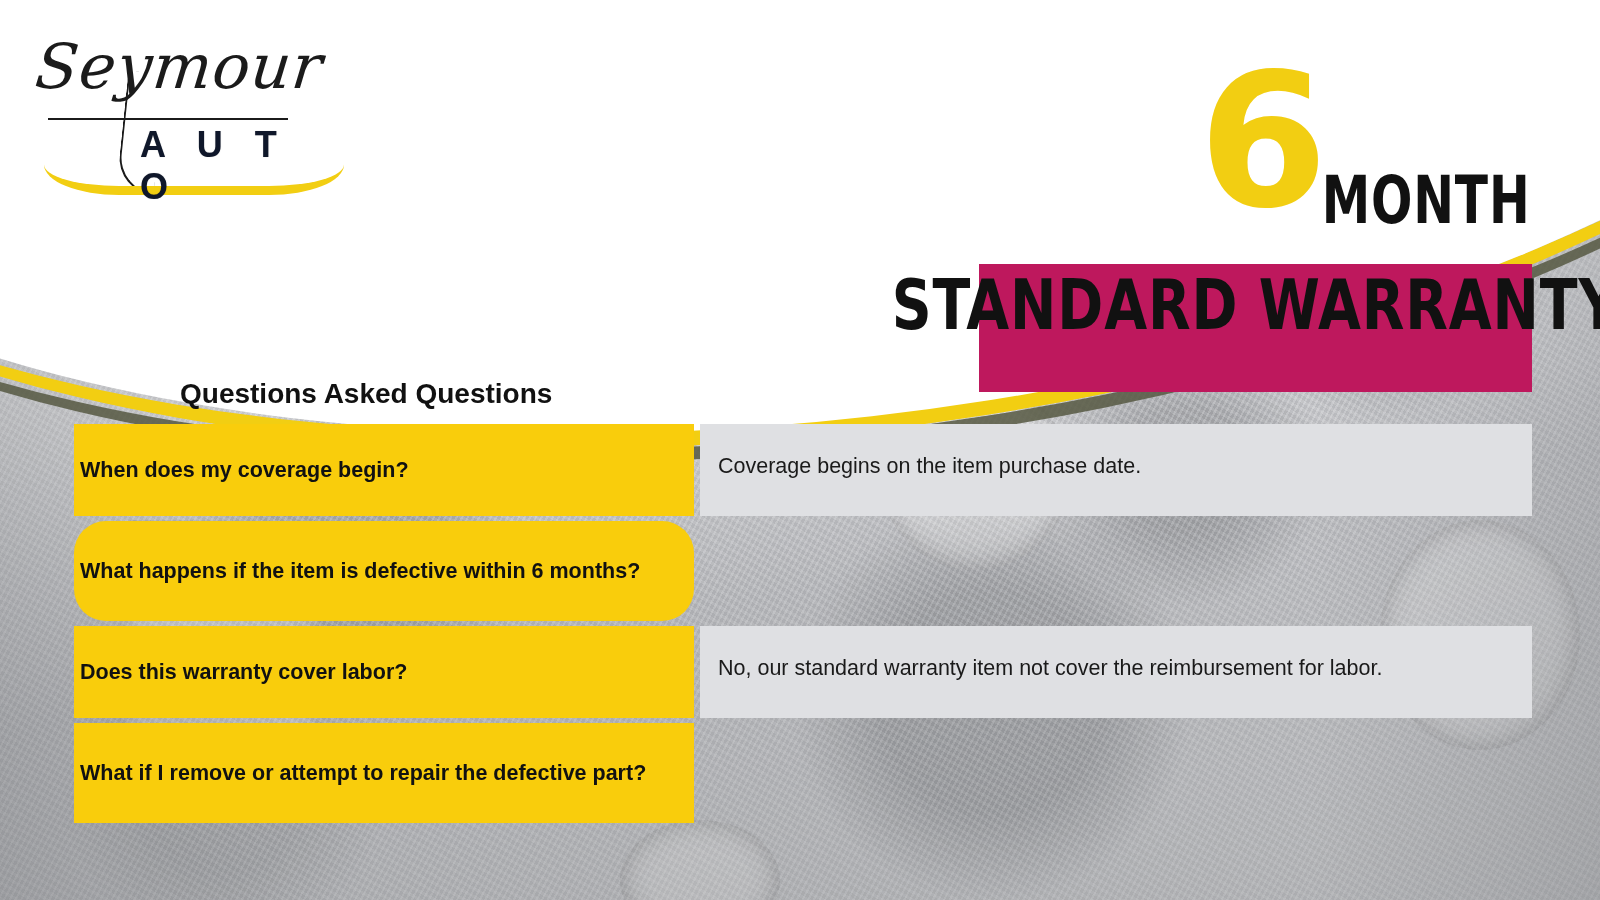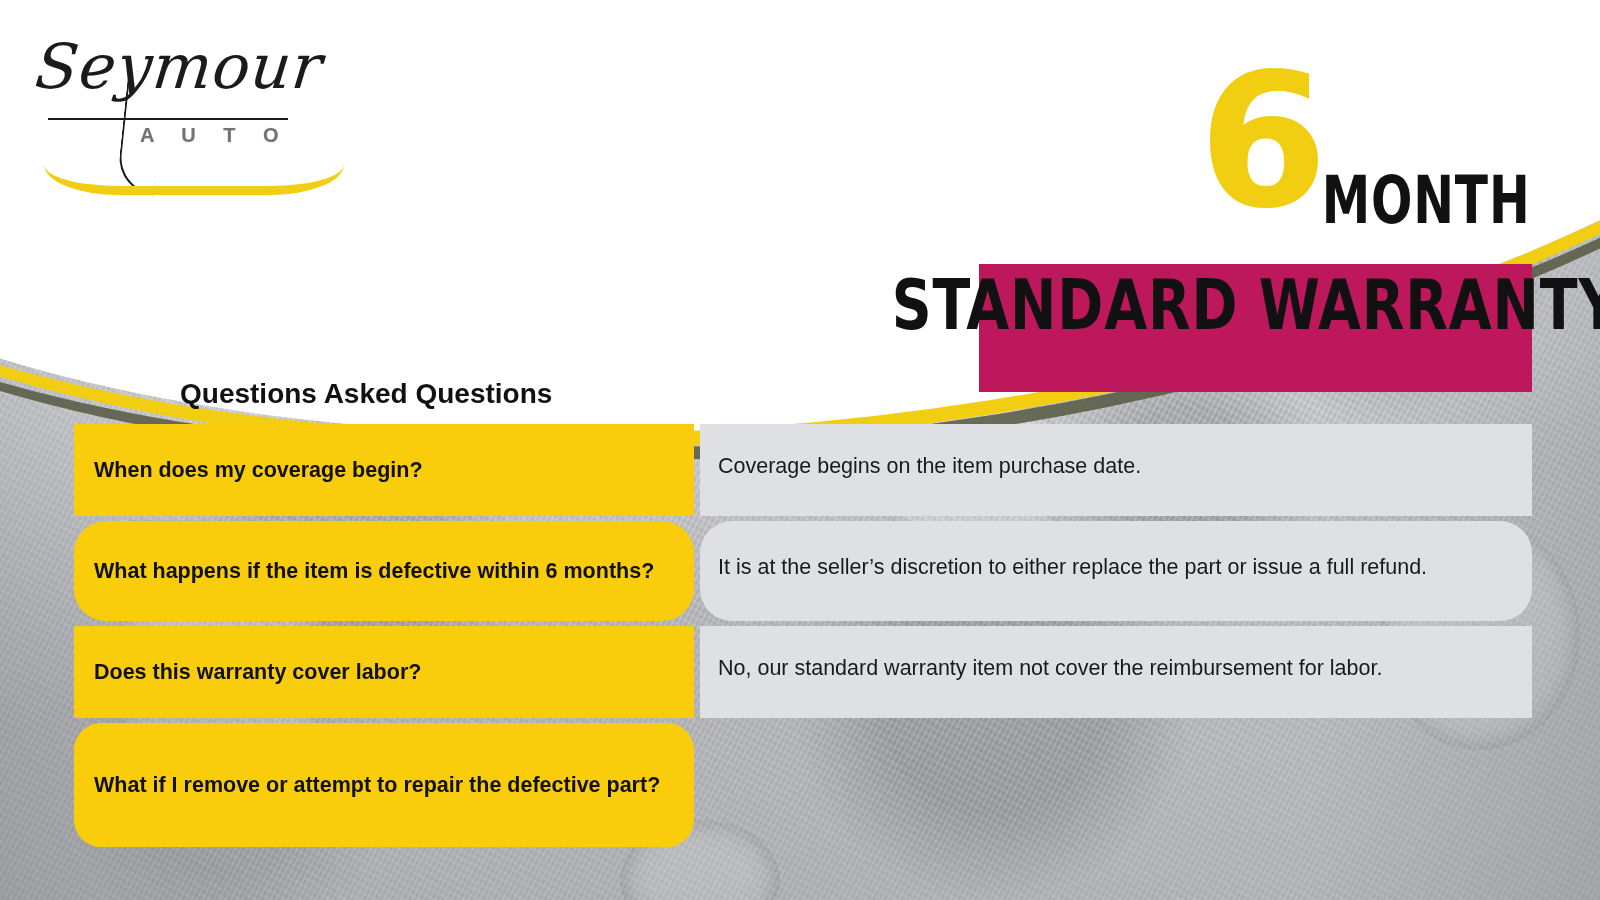--- a/index.html
+++ b/index.html
@@ -149,23 +149,23 @@
     border-bottom: 2px solid #1b1b1b;
     border-radius: 0 0 0 60px;
     transform: rotate(6deg);
   }
   .logo-auto {
     position: absolute;
     left: 110px;
     top: 102px;
     font-family: "Liberation Sans", sans-serif;
     font-weight: bold;
-    font-size: 20px;
+    font-size: 36px;
     letter-spacing: 11px;
-    color: #737373;
+    color: #0f172a;
     text-shadow: 0 0 1px rgba(0,0,0,0.25);
   }
 
   
   .term-number {
     position: absolute;
     right: 278px;
     top: 68px;
     font-family: "DejaVu Sans", sans-serif;
     font-weight: bold;
@@ -227,21 +227,21 @@
     border-spacing: 0 6px;
   }
   .faq-row {
     display: flex;
     width: 1458px;
     margin-bottom: 5px;
   }
   .faq-q {
     width: 620px;
     background: #f9cd0c;
-    padding: 18px 20px 18px 20px;
+    padding: 18px 20px 18px 6px;
     box-sizing: border-box;
     font-weight: bold;
     font-size: 21.5px;
     color: #111111;
     line-height: 1.4;
     display: flex;
     align-items: center;
   }
   .faq-gap {
     width: 6px;
@@ -254,21 +254,21 @@
     font-size: 21.5px;
     color: #1a1a1a;
     line-height: 1.42;
     text-align: justify;
     display: flex;
     align-items: center;
   }
   .faq-row.r1 .faq-q, .faq-row.r1 .faq-a { height: 92px; }
   .faq-row.r2 .faq-q, .faq-row.r2 .faq-a { height: 100px; border-radius: 32px; }
   .faq-row.r3 .faq-q, .faq-row.r3 .faq-a { height: 92px; }
-  .faq-row.r4 .faq-q, .faq-row.r4 .faq-a { height: 124px; border-radius: 27px; }
+  .faq-row.r4 .faq-q, .faq-row.r4 .faq-a { height: 100px; }
 </style>
 </head>
 <body>
 
 <div class="slide">
 
   <div class="photo-bg"></div>
   <div class="part" style="left:640px; top:150px; width:220px; height:180px;"></div>
   <div class="part rect" style="left:1180px; top:60px; width:260px; height:120px;"></div>
   <div class="part" style="left:880px; top:380px; width:190px; height:190px;"></div>
@@ -300,21 +300,20 @@
 
   <div class="faq-table">
     <div class="faq-row r1">
       <div class="faq-q">When does my coverage begin?</div>
       <div class="faq-gap"></div>
       <div class="faq-a">Coverage begins on the item purchase date.</div>
     </div>
     <div class="faq-row r2">
       <div class="faq-q">What happens if the item is defective within 6 months?</div>
       <div class="faq-gap"></div>
-      <div class="faq-a">It is at the seller’s discretion to either replace the part or issue a full refund.</div>
     </div>
     <div class="faq-row r3">
       <div class="faq-q">Does this warranty cover labor?</div>
       <div class="faq-gap"></div>
       <div class="faq-a">No, our standard warranty item not cover the reimbursement for labor.</div>
     </div>
     <div class="faq-row r4">
       <div class="faq-q">What if I remove or attempt to repair the defective part?</div>
       <div class="faq-gap"></div>
     </div>

